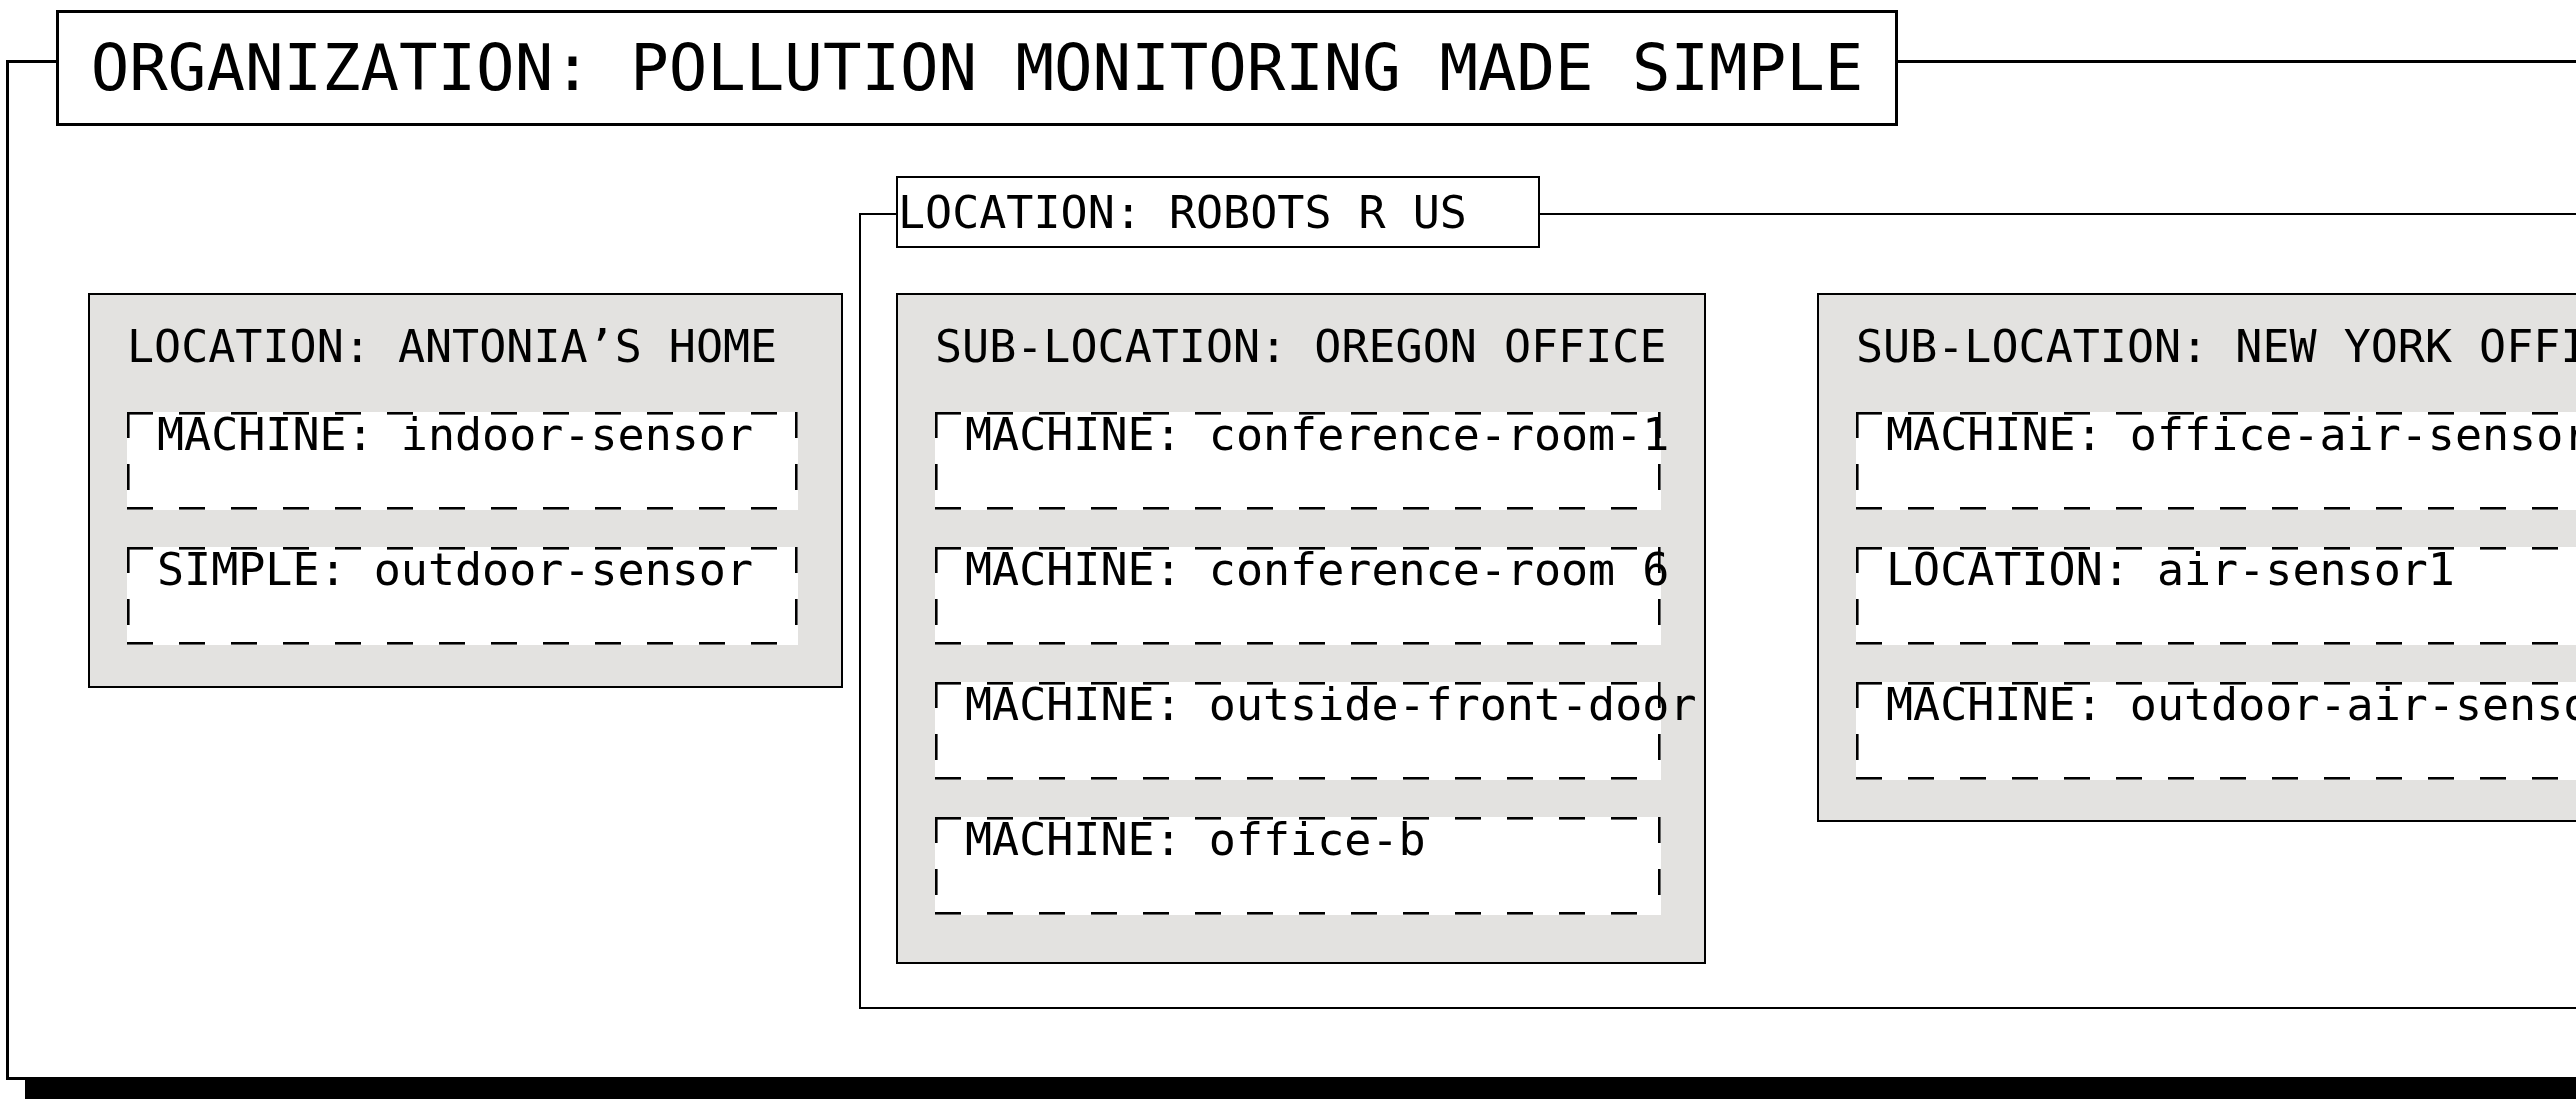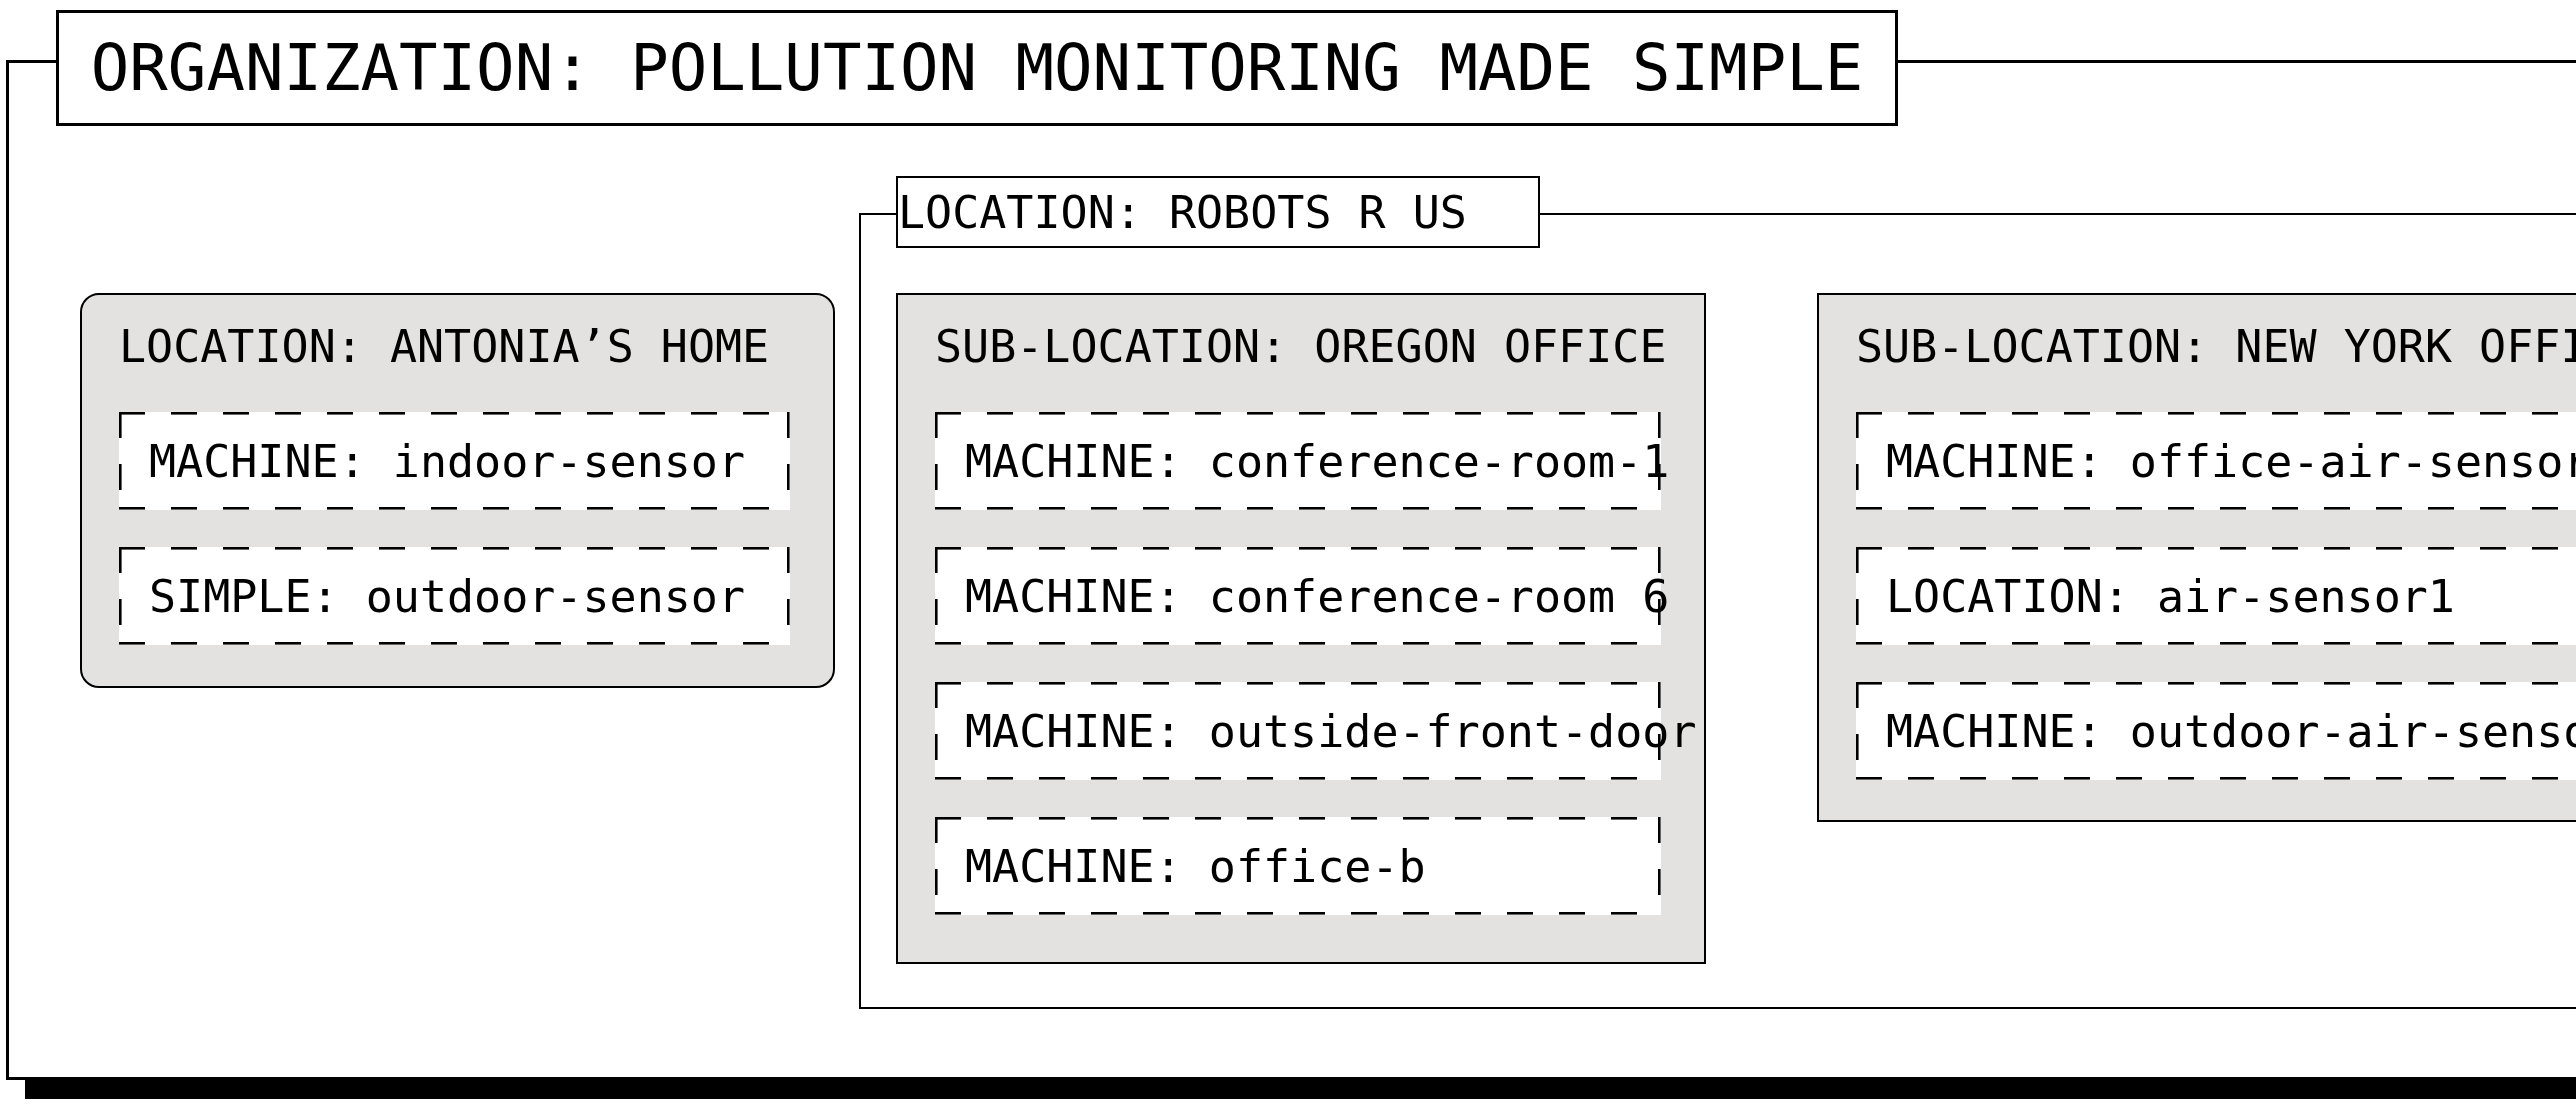--- a/index.html
+++ b/index.html
@@ -72,21 +72,21 @@
     white-space: nowrap;
     z-index: 4;
   }
   .location-box {
     position: absolute;
     background: #e3e2e0;
     border: 2.1px solid #000000;
     box-sizing: border-box;
     z-index: 3;
   }
-  #loc-antonia { left: 80px;  top: 293px; width: 755px; height: 395px; border-radius: 19px;  }
+  #loc-antonia { left: 88px;  top: 293px; width: 755px; height: 395px;  }
   #loc-oregon  { left: 896px; top: 293px; width: 810px; height: 671px; }
   #loc-newyork { left: 1817px; top: 293px; width: 903px; height: 529px; }
   .loc-label {
     margin: 26px 20.6px 0 37px;
     font-size: 45px;
     line-height: 52px;
     white-space: nowrap;
   }
   .loc-label.first-gap { margin-bottom: 39px; }
   .machine {
@@ -95,21 +95,20 @@
     background-color: #ffffff;
     background-image:
       repeating-linear-gradient(to right,  #000 0 26px, transparent 26px 52px),
       repeating-linear-gradient(to right,  #000 0 26px, transparent 26px 52px),
       repeating-linear-gradient(to bottom, #000 0 26px, transparent 26px 52px),
       repeating-linear-gradient(to bottom, #000 0 26px, transparent 26px 52px);
     background-size: 100% 2.6px, 100% 2.6px, 2.6px 100%, 2.6px 100%;
     background-position: left top, left bottom, left top, right top;
     background-repeat: no-repeat;
     display: flex;
-    align-items: center;
   }
   .machine-text {
     padding-left: 30px;
     font-size: 45px;
     line-height: 1;
     white-space: nowrap;
   }
 </style>
 </head>
 <body>

